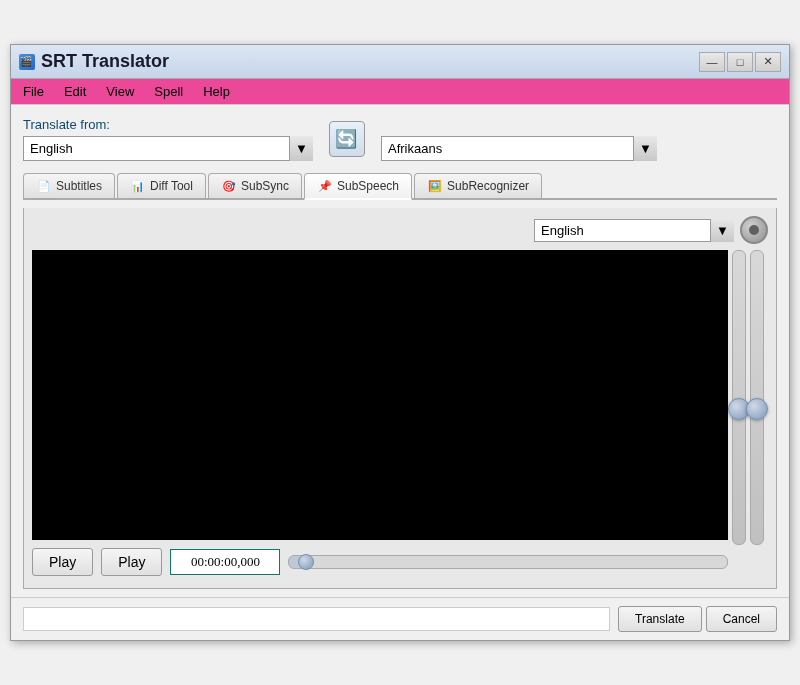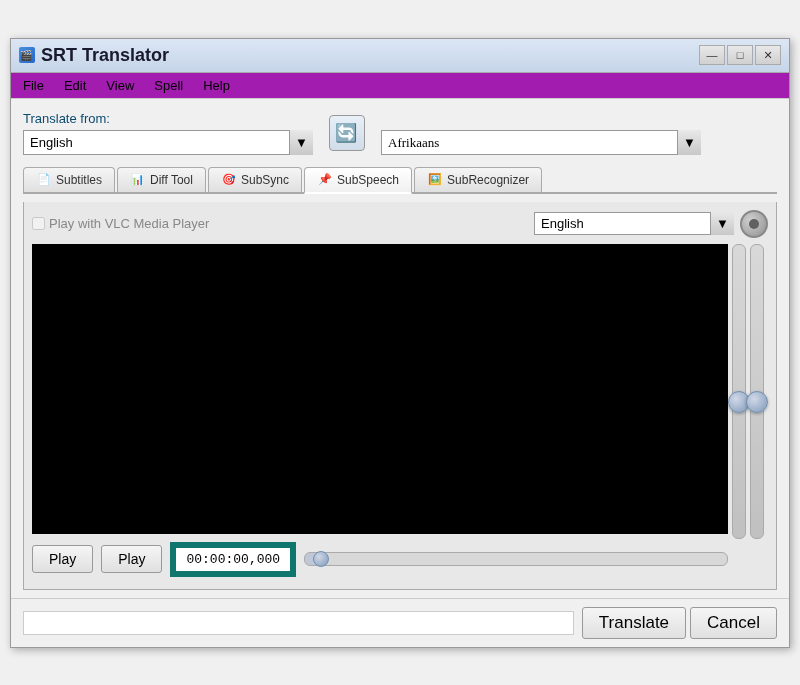--- a/index.html
+++ b/index.html
@@ -70,21 +70,21 @@
       border: 1px solid #aaa;
       cursor: pointer;
       font-size: 11px;
       display: flex;
       align-items: center;
       justify-content: center;
       color: #333;
     }
 
     .menu-bar {
-      background: #a21caf;
+      background: #ec4899;
       padding: 3px 8px;
       display: flex;
       gap: 12px;
       border-bottom: 1px solid #ccc;
     }
 
     .menu-item {
       font-size: 13px;
       color: #000;
       cursor: pointer;
@@ -124,22 +124,21 @@
       cursor: pointer;
       position: relative;
       outline: none;
     }
 
     .dropdown-from {
       width: 290px;
     }
 
     .dropdown-to {
-      width: 320px;
-      font-family: Liberation Serif, serif;
+      width: 276px;
     }
 
     .dropdown-container {
       position: relative;
       display: inline-block;
     }
 
     .dropdown-arrow {
       position: absolute;
       right: 0;
@@ -339,24 +338,24 @@
       padding: 5px 16px;
       background: linear-gradient(to bottom, #f5f5f5, #e0e0e0);
       border: 1px solid #999;
       cursor: pointer;
       font-size: 14px;
       border-radius: 3px;
     }
 
     .time-display {
       background: white;
-      border: 6px solid #0f766e;
+      border: 1px solid #0f766e;
       padding: 4px 10px;
       font-size: 13px;
-      font-family: Liberation Mono, monospace;
+      font-family: Liberation Serif, serif;
       min-width: 110px;
       text-align: center;
     }
 
     .seek-slider {
       flex: 1;
       -webkit-appearance: none;
       height: 14px;
       background: linear-gradient(to right, #c0c8d8 0%, #c0c8d8 3%, #d8d8d8 3%, #d8d8d8 100%);
       border: 1px solid #aaa;
@@ -392,21 +391,21 @@
     .action-btns {
       display: flex;
       gap: 4px;
     }
 
     .action-btn {
       padding: 5px 16px;
       background: linear-gradient(to bottom, #f5f5f5, #e0e0e0);
       border: 1px solid #999;
       cursor: pointer;
-      font-size: 17px;
+      font-size: 12px;
       border-radius: 3px;
     }
   </style>
 </head>
 <body>
 
 <div class="window">
 
   <div class="title-bar">
     <div class="title-bar-left">
@@ -480,24 +479,20 @@
       </div>
       <div class="tab">
         <span class="tab-icon">🖼️</span>
         <span>SubRecognizer</span>
       </div>
     </div>
 
     <div class="tab-panel">
 
       <div class="panel-top">
-        <label class="checkbox-label">
-          <input type="checkbox" disabled="" style="">
-          <span>Play with VLC Media Player</span>
-        </label>
 
         <div class="language-select-row">
           <div class="dropdown-container">
             <select class="lang-dropdown">
               <option selected="">English</option>
               <option>French</option>
               <option>German</option>
             </select>
             <div class="dropdown-arrow">▼</div>
           </div>

